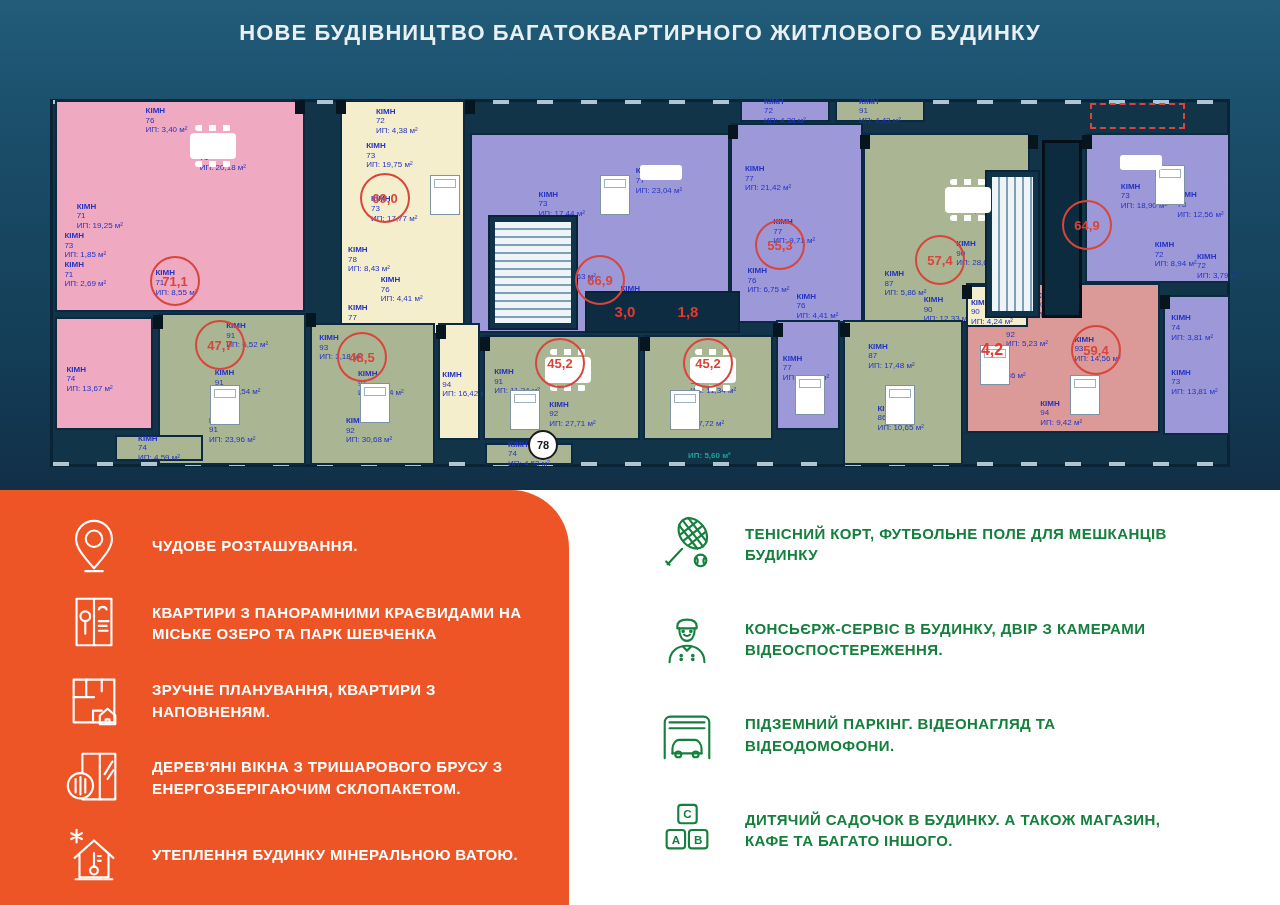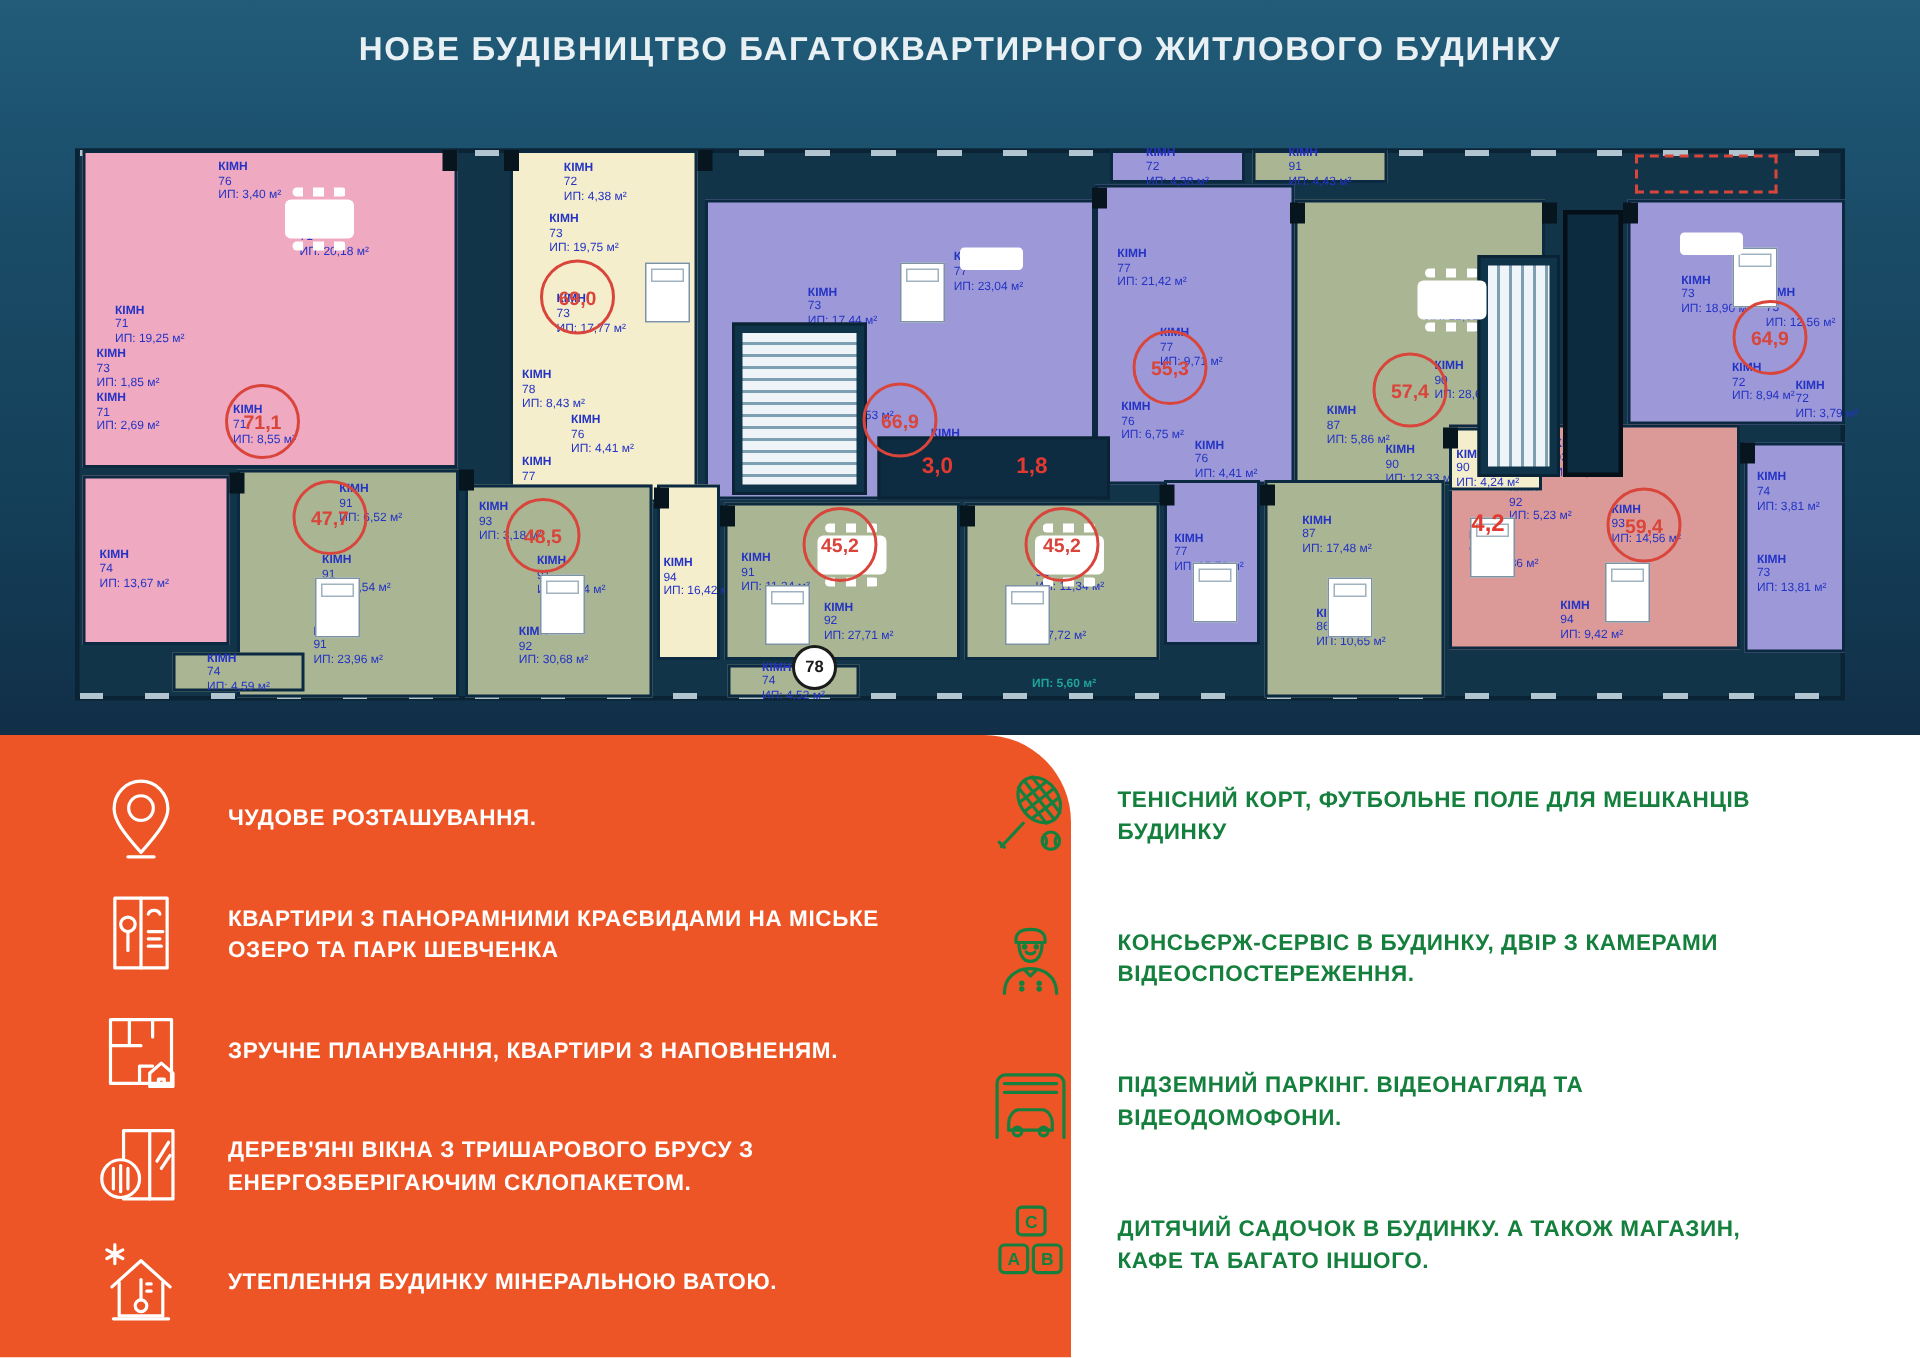--- a/index.html
+++ b/index.html
@@ -75,21 +75,21 @@
     background:repeating-linear-gradient(90deg,#ffffff 0 7px,transparent 7px 14px);
   }
   .table-dec::before{top:-8px;}
   .table-dec::after{bottom:-8px;}
   .bed-dec{position:absolute;width:30px;height:40px;background:#ffffff;border:1px solid #7d93a3;box-sizing:border-box;}
   .bed-dec::before{content:"";position:absolute;left:3px;right:3px;top:3px;height:7px;border:1px solid #9fb2bf;}
   .sofa-dec{position:absolute;width:42px;height:15px;background:#ffffff;border-radius:3px;}
   .flabel{position:absolute;font-size:8px;font-weight:bold;white-space:nowrap;}
   
   .features-left{
-    position:absolute;left:0;top:490px;width:714px;height:415px;
+    position:absolute;left:0;top:490px;width:569px;height:415px;
     background:#ee5526;border-top-right-radius:58px;color:#ffffff;
     padding:24px 36px 18px 62px;box-sizing:border-box;
   }
   .features-left ul,.features-right ul{
     list-style:none;margin:0;padding:0;display:flex;flex-direction:column;height:100%;
     justify-content:space-between;
   }
   .features-right{
     position:absolute;left:655px;top:512px;width:625px;height:350px;
     color:#15803d;padding:0 20px 0 0;box-sizing:border-box;
@@ -483,21 +483,21 @@
       <div class="badge" style="left: 135px; top: 186px; position: absolute;">71,1</div>
       <div class="badge" style="left: 345px; top: 103px; position: absolute;">69,0</div>
       <div class="badge" style="left: 560px; top: 185px; position: absolute;">66,9</div>
       <div class="badge" style="left: 180px; top: 250px; position: absolute;">47,7</div>
       <div class="badge" style="left: 322px; top: 262px; position: absolute;">48,5</div>
       <div class="badge" style="left: 520px; top: 268px; position: absolute;">45,2</div>
       <div class="badge" style="left: 668px; top: 268px; position: absolute;">45,2</div>
       <div class="badge" style="left: 740px; top: 150px; position: absolute;">55,3</div>
       <div class="badge" style="left: 900px; top: 165px; position: absolute;">57,4</div>
       <div class="badge" style="left: 1056px; top: 255px; position: absolute;">59,4</div>
-      <div class="badge" style="left: 1140px; top: 130px; position: absolute;">64,9</div>
+      <div class="badge" style="left: 1047px; top: 130px; position: absolute;">64,9</div>
       <div class="badge-plain lg" style="left: 952px; top: 208px; position: absolute;">4,2</div>
       <div class="badge-plain" style="left: 585px; top: 216px; position: absolute;">3,0</div>
       <div class="badge-plain" style="left: 648px; top: 216px; position: absolute;">1,8</div>
       <div class="badge-dark" style="left: 503px; top: 350px; position: absolute;">78</div>
     </div>
 </div>
 
 <div class="features-left">
   <ul>
     <li class="f-item">

